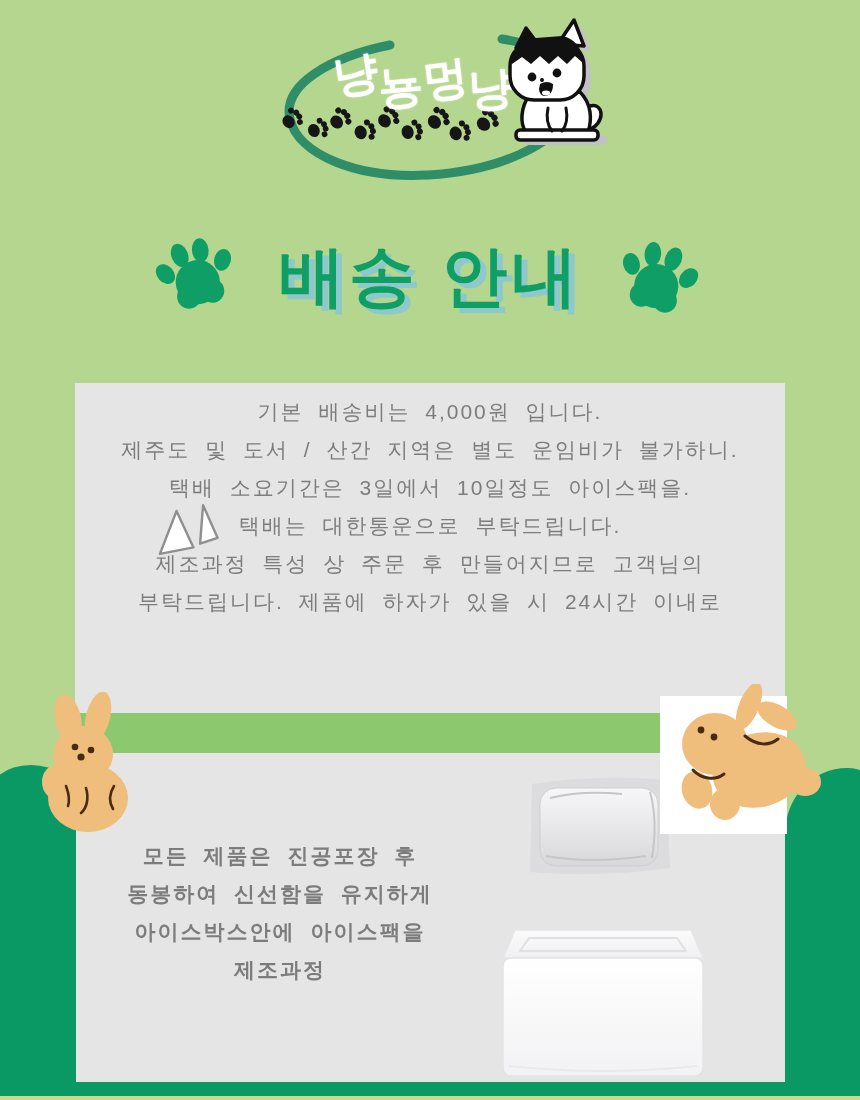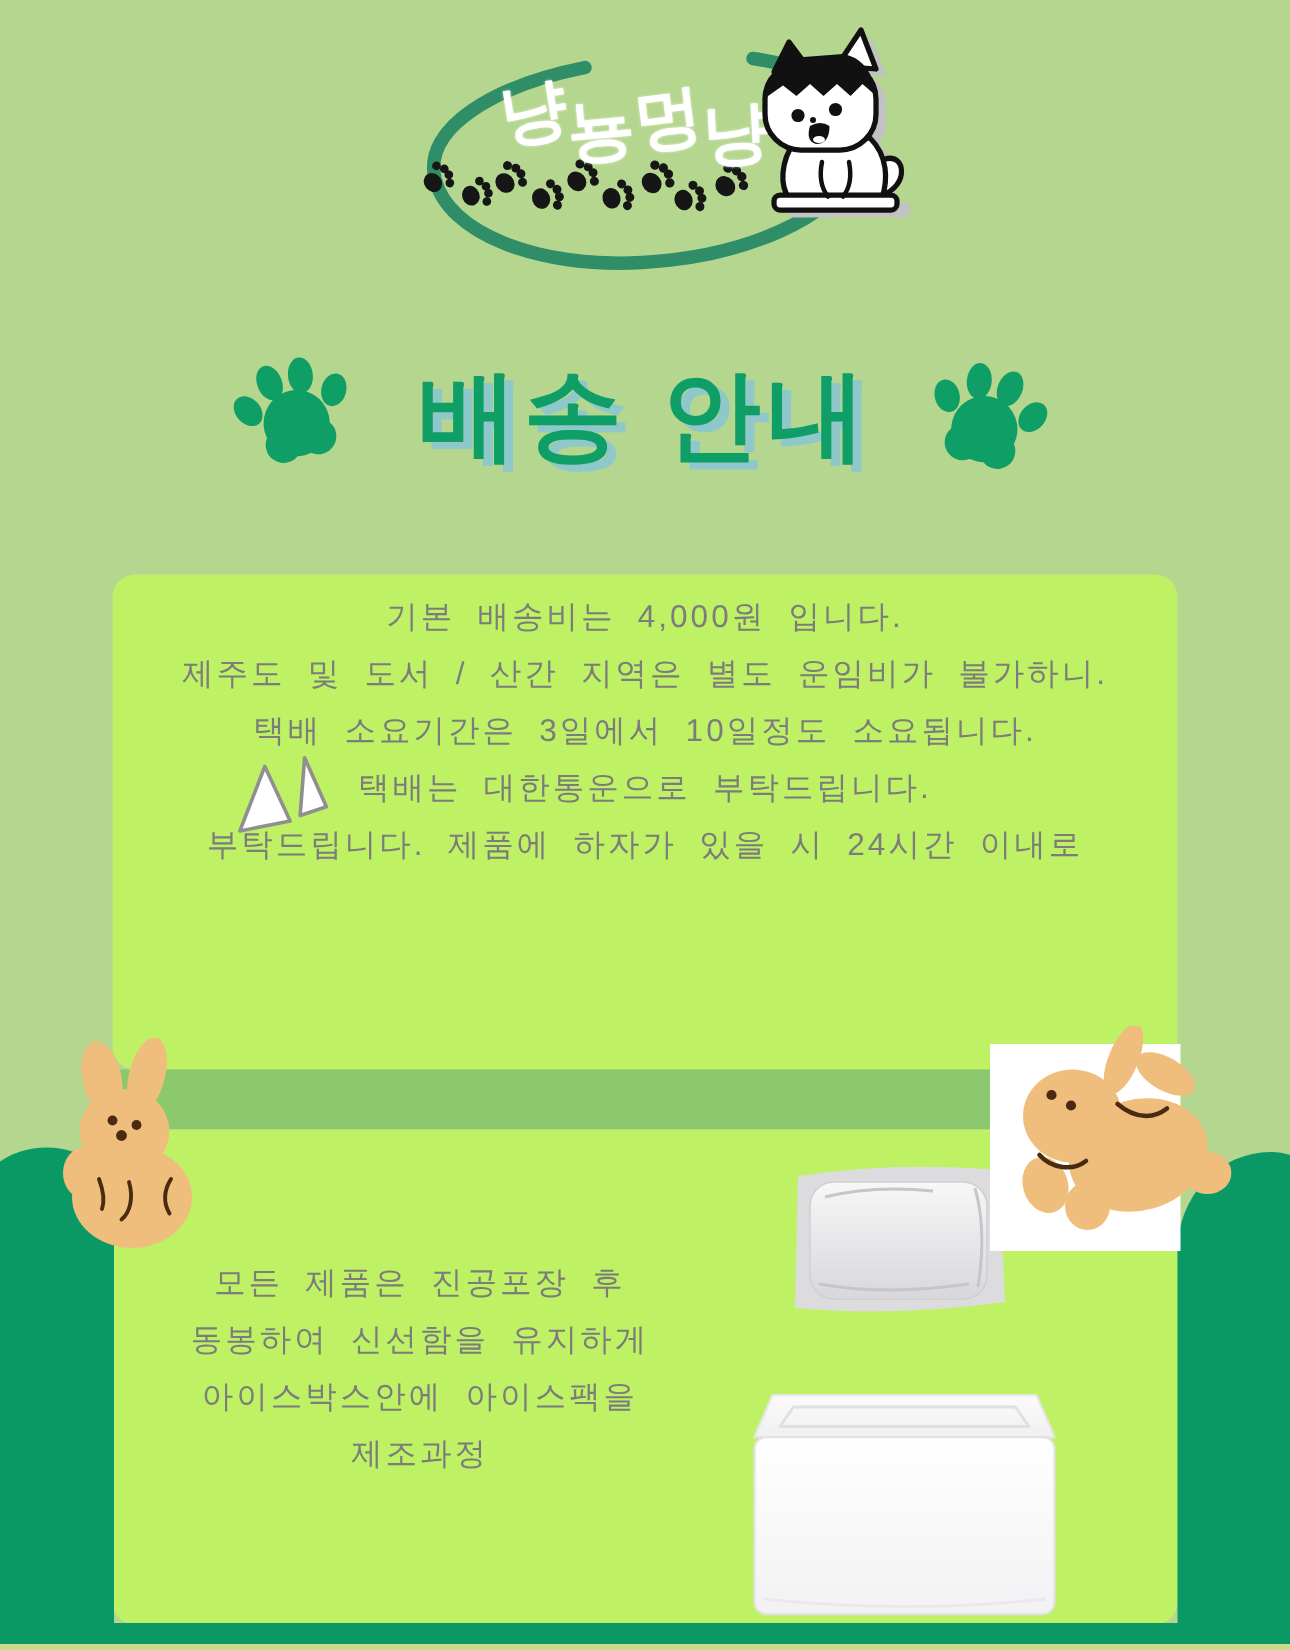--- a/index.html
+++ b/index.html
@@ -19,30 +19,30 @@
 
   
   .title-row{position:absolute;left:0;top:222px;width:860px;height:110px;}
   .page-title{position:absolute;left:0;top:10px;width:860px;text-align:center;margin:0;
               font-size:66px;font-weight:bold;letter-spacing:4px;color:#0f9e66;
               text-shadow:6px 5px 0 #8ec8ca;}
   .paw-left{position:absolute;left:150px;top:4px;width:92px;height:98px;transform:rotate(-14deg);}
   .paw-right{position:absolute;left:612px;top:8px;width:92px;height:98px;transform:rotate(14deg);}
 
   
-  .card{position:absolute;background:#bef264;border-radius:15px;}
+  .card{position:absolute;background:#e5e5e5;}
   .shipping-card{left:75px;top:383px;width:710px;height:330px;}
   .shipping-card .lines{position:absolute;left:0;top:10px;width:710px;text-align:center;}
   .shipping-card p{margin:0;font-size:21px;line-height:38px;color:#7c7c7c;
                    letter-spacing:2px;word-spacing:7px;}
   .tri-svg{position:absolute;left:148px;top:502px;width:78px;height:64px;z-index:5;}
 
   .mid-strip{position:absolute;left:75px;top:713px;width:710px;height:40px;background:#8cc86e;}
 
-  .packing-card{left:75px;top:753px;width:710px;height:330px;}
+  .packing-card{left:75px;top:753px;width:710px;height:330px;font-weight:bold;}
   .packing-card .lines{position:absolute;left:15px;top:84px;width:380px;text-align:center;}
   .packing-card p{margin:0;font-size:21px;line-height:38px;color:#7c7c7c;
                   letter-spacing:2px;word-spacing:7px;}
 
   
   .dome-left{position:absolute;left:-14px;top:765px;width:90px;height:335px;background:#0a9964;
              border-radius:58px 58px 0 0 / 44px 44px 0 0;z-index:2;}
   .dome-right{position:absolute;left:785px;top:768px;width:90px;height:332px;background:#0a9964;
               border-radius:62px 26px 0 0 / 66px 22px 0 0;z-index:2;}
   .bottom-band{position:absolute;left:0;top:1082px;width:860px;height:18px;background:#0a9964;z-index:2;}
@@ -184,22 +184,23 @@
         <ellipse cx="61" cy="25" rx="9" ry="13" transform="rotate(8 61 25)"></ellipse>
         <ellipse cx="82" cy="41" rx="9" ry="12" transform="rotate(28 82 41)"></ellipse>
       </g>
     </svg>
   </div>
 
   <div class="card shipping-card">
     <div class="lines">
       <p>기본 배송비는 4,000원 입니다.</p>
       <p>제주도 및 도서 / 산간 지역은 별도 운임비가 불가하니.</p>
-      <p>택배 소요기간은 3일에서 10일정도 소요됩니다.</p>
+      <p>택배 소요기간은 3일에서 10일정도 아이스팩을.</p>
       <p>택배는 대한통운으로 부탁드립니다.</p>
+      <p>제조과정 특성 상 주문 후 만들어지므로 고객님의</p>
       <p>부탁드립니다. 제품에 하자가 있을 시 24시간 이내로</p>
     </div>
   </div>
 
   <svg class="tri-svg" viewBox="0 0 78 64">
     <g fill="#ffffff" stroke="#8f8f8f" stroke-width="2.4" stroke-linejoin="round" transform="rotate(-6 39 32)">
       <polygon points="10,49 31,8 44,46"></polygon>
       <polygon points="51,43 58,5 69,39"></polygon>
     </g>
   </svg>

